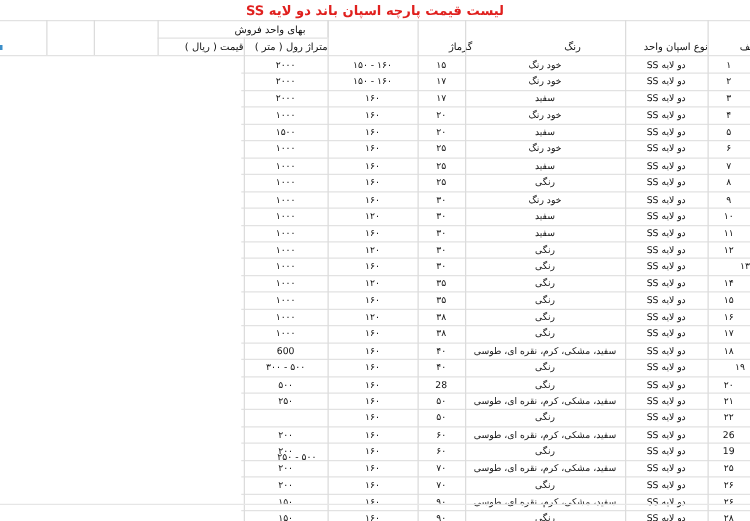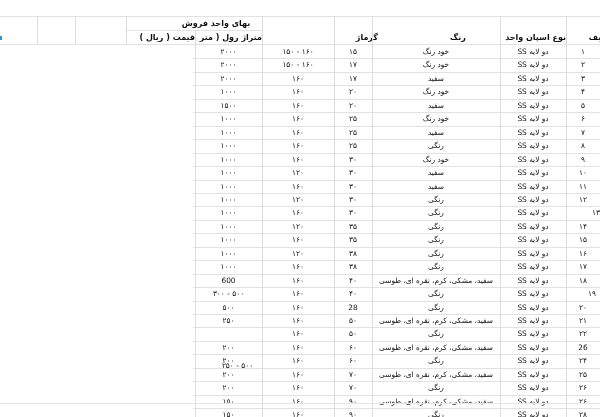--- a/index.html
+++ b/index.html
@@ -4,31 +4,32 @@
 <style>
   html, body { margin:0; padding:0; background:#ffffff; }
   body { width:600px; height:417px; overflow:hidden; position:relative;
          font-family:"DejaVu Sans", sans-serif; }
   .sheet { position:absolute; left:0; top:0; width:600px; height:417px; }
   .title { position:absolute; top:1px; left:0; width:600px; height:16px;
            text-align:center; color:#e0201e; font-weight:bold; font-size:10.5px;
            line-height:16px; direction:rtl; }
   .cell { position:absolute; box-sizing:border-box; font-size:7.4px; color:#111;
           white-space:nowrap; overflow:hidden; text-align:center; direction:rtl; }
-  .hdr { font-weight:bold; font-size:8px;padding-left:44px; }
+  .hdr { font-weight:normal; font-size:8px;padding-left:44px; }
   .gridv { position:absolute; width:1px; background:#dcdcdc; }
   .gridh { position:absolute; height:1px; background:#e2e2e2; }
   .row-cell { height:13px; line-height:13px; }
   .bottom-line { position:absolute; left:0; top:403px; width:600px; height:1px; background:#e6e6e6; }
   .left-mark { position:absolute; left:0; top:36px; width:2px; height:4px; background:#3b8ec9; }
 </style>
 </head>
 <body>
 
 <div class="sheet">
+  <div class="title">لیست قیمت پارچه اسپان باند دو لایه SS</div>
 
   <div class="cell hdr" style="left:126px; top:17px; width:136px; height:14px; line-height:14px;">بهای واحد فروش</div>
 
   <div class="cell hdr" style="left:566px; top:31px; width:34px; height:14px; line-height:14px;">ردیف</div>
   <div class="cell hdr" style="left:500px; top:31px; width:66px; height:14px; line-height:14px;">نوع اسپان واحد</div>
   <div class="cell hdr" style="left:372px; top:31px; width:128px; height:14px; line-height:14px;">رنگ</div>
   <div class="cell hdr" style="left:334px; top:31px; width:38px; height:14px; line-height:14px;">گرماژ</div>
   <div class="cell hdr" style="left:195px; top:31px; width:67px; height:14px; line-height:14px;">متراژ رول ( متر )</div>
   <div class="cell hdr" style="left:126px; top:31px; width:69px; height:14px; line-height:14px;">قیمت ( ریال )</div>
 
@@ -278,21 +279,21 @@
       <div>
         <div class="cell row-cell" style="left: 566px; top: 340.9px; width: 34px;">26</div>
         <div class="cell row-cell" style="left: 500px; top: 340.9px; width: 66px;">دو لایه SS</div>
         <div class="cell row-cell" style="left: 372px; top: 340.9px; width: 128px;">سفید، مشکی، کرم، نقره ای، طوسی</div>
         <div class="cell row-cell" style="left: 334px; top: 340.9px; width: 38px;">۶۰</div>
         <div class="cell row-cell" style="left: 262px; top: 340.9px; width: 72px;">۱۶۰</div>
         <div class="cell row-cell" style="left: 195px; top: 340.9px; width: 67px;">۲۰۰</div>
         <div class="cell row-cell" style="left: 126px; top: 340.9px; width: 69px;"></div>
       </div>
       <div>
-        <div class="cell row-cell" style="left: 566px; top: 354.35px; width: 34px;">۲۴</div>
+        <div class="cell row-cell" style="left: 566px; top: 354.35px; width: 34px;">19</div>
         <div class="cell row-cell" style="left: 500px; top: 354.35px; width: 66px;">دو لایه SS</div>
         <div class="cell row-cell" style="left: 372px; top: 354.35px; width: 128px;">رنگی</div>
         <div class="cell row-cell" style="left: 334px; top: 354.35px; width: 38px;">۶۰</div>
         <div class="cell row-cell" style="left: 262px; top: 354.35px; width: 72px;">۱۶۰</div>
         <div class="cell row-cell" style="left: 195px; top: 354.35px; width: 67px;">۲۰۰</div>
         <div class="cell row-cell" style="left: 126px; top: 354.35px; width: 69px;"></div>
       </div>
       <div>
         <div class="cell row-cell" style="left: 566px; top: 367.8px; width: 34px;">۲۵</div>
         <div class="cell row-cell" style="left: 500px; top: 367.8px; width: 66px;">دو لایه SS</div>

